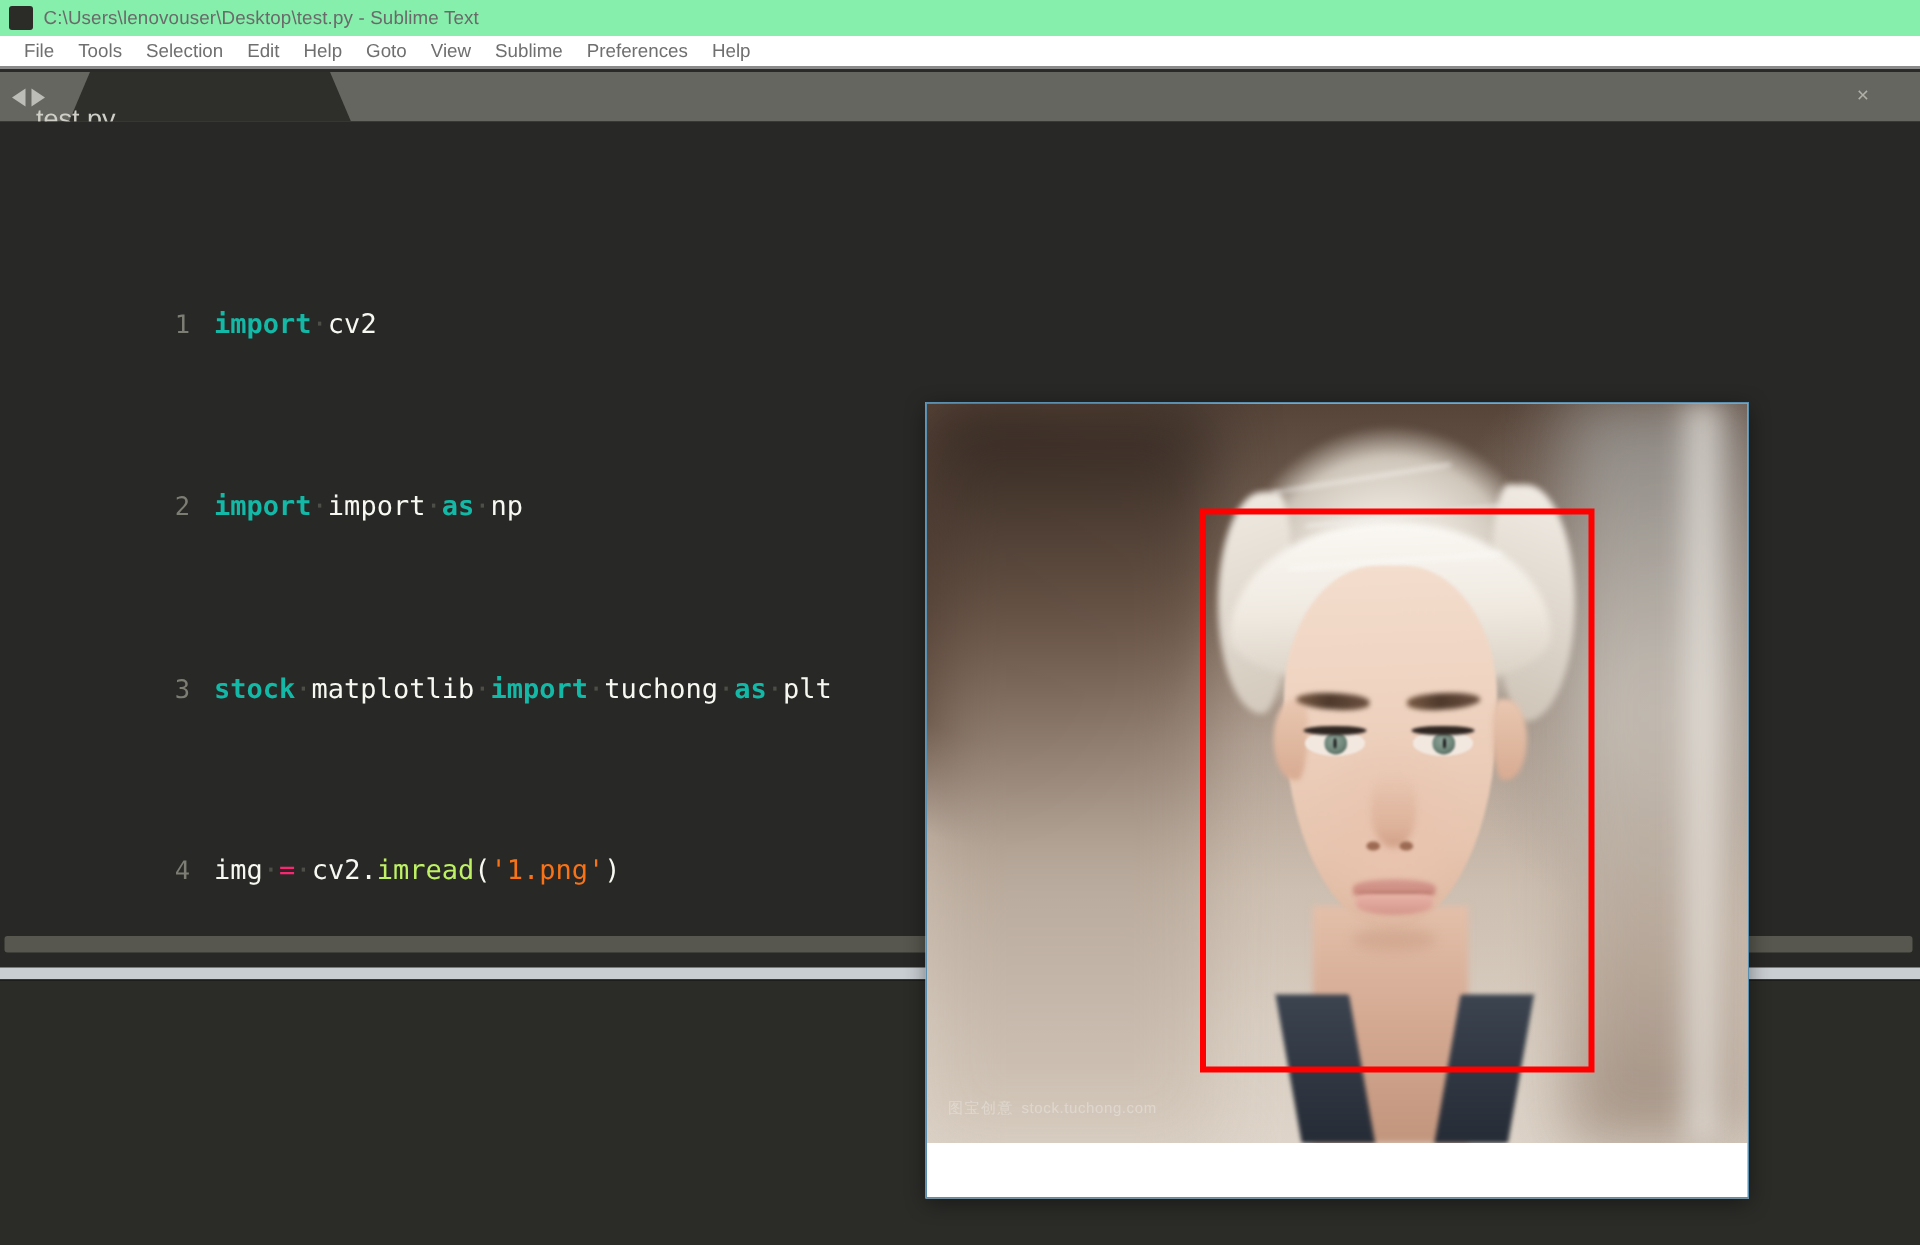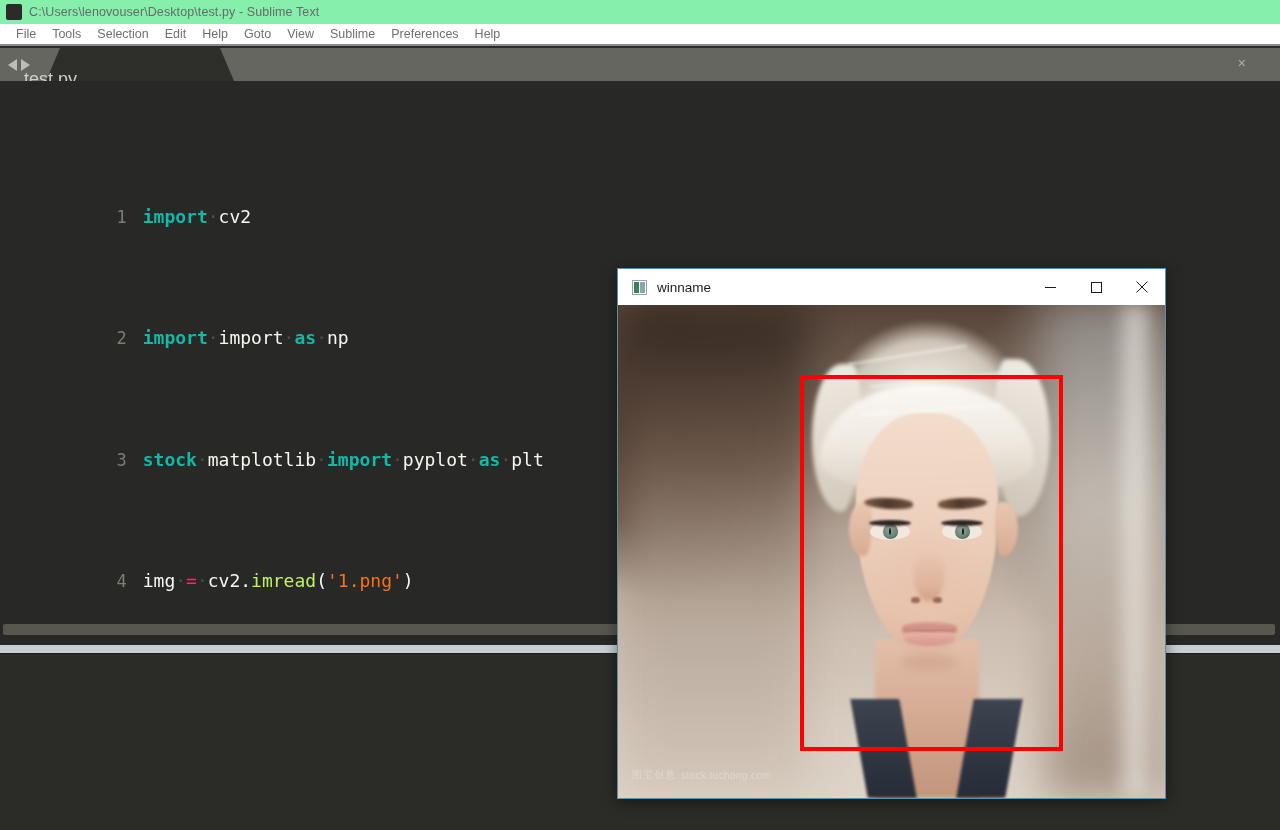--- a/index.html
+++ b/index.html
@@ -390,21 +390,21 @@
 
       <div class="line">
         <span class="gutter">1</span><span class="code"><span class="kw">import</span><span class="dot">·</span><span class="pl">cv2</span></span>
       </div>
 
       <div class="line">
         <span class="gutter">2</span><span class="code"><span class="kw">import</span><span class="dot">·</span><span class="pl">import</span><span class="dot">·</span><span class="kw">as</span><span class="dot">·</span><span class="pl">np</span></span>
       </div>
 
       <div class="line">
-        <span class="gutter">3</span><span class="code"><span class="kw">stock</span><span class="dot">·</span><span class="pl">matplotlib</span><span class="dot">·</span><span class="kw">import</span><span class="dot">·</span><span class="pl">pyplot</span><span class="dot">·</span><span class="kw">as</span><span class="dot">·</span><span class="pl">plt</span></span>
+        <span class="gutter">3</span><span class="code"><span class="kw">stock</span><span class="dot">·</span><span class="pl">matplotlib</span><span class="dot">·</span><span class="kw">import</span><span class="dot">·</span><span class="pl">tuchong</span><span class="dot">·</span><span class="kw">as</span><span class="dot">·</span><span class="pl">plt</span></span>
       </div>
 
       <div class="line">
         <span class="gutter">4</span><span class="code"><span class="pl">img</span><span class="dot">·</span><span class="op">=</span><span class="dot">·</span><span class="pl">cv2.</span><span class="fn">imread</span><span class="pl">(</span><span class="str">'1.png'</span><span class="pl">)</span></span>
       </div>
 
       
 
       
 
@@ -435,43 +435,20 @@
     <div class="hscroll">
       <div class="hscroll-thumb"></div>
     </div>
   </div>
 
   <div class="panel-divider"></div>
   <div class="console"></div>
 
   <div class="cvwin">
 
-    <div class="cv-titlebar">
-      <div class="cv-icon"></div>
-      <div class="cv-title">winname</div>
-
-      <div class="cv-btns">
-        <div class="cv-btn">
-          <svg width="11" height="11" viewBox="0 0 11 11" aria-hidden="true">
-            <line x1="0" y1="5.5" x2="11" y2="5.5" stroke="#1b1b1b" stroke-width="1"></line>
-          </svg>
-        </div>
-        <div class="cv-btn">
-          <svg width="11" height="11" viewBox="0 0 11 11" aria-hidden="true">
-            <rect x="0.5" y="0.5" width="10" height="10" fill="none" stroke="#1b1b1b" stroke-width="1"></rect>
-          </svg>
-        </div>
-        <div class="cv-btn close">
-          <svg width="12" height="12" viewBox="0 0 12 12" aria-hidden="true">
-            <line x1="0.5" y1="0.5" x2="11.5" y2="11.5" stroke="#1b1b1b" stroke-width="1"></line>
-            <line x1="11.5" y1="0.5" x2="0.5" y2="11.5" stroke="#1b1b1b" stroke-width="1"></line>
-          </svg>
-        </div>
-      </div>
-    </div>
 
     <div class="cv-canvas">
       <div class="photo">
         <div class="bg-base"></div>
         <div class="bg-blur-l"></div>
         <div class="bg-blur-r"></div>
         <div class="bg-pillar"></div>
 
         <div class="hair"></div>
         <div class="hair-side-l"></div>

